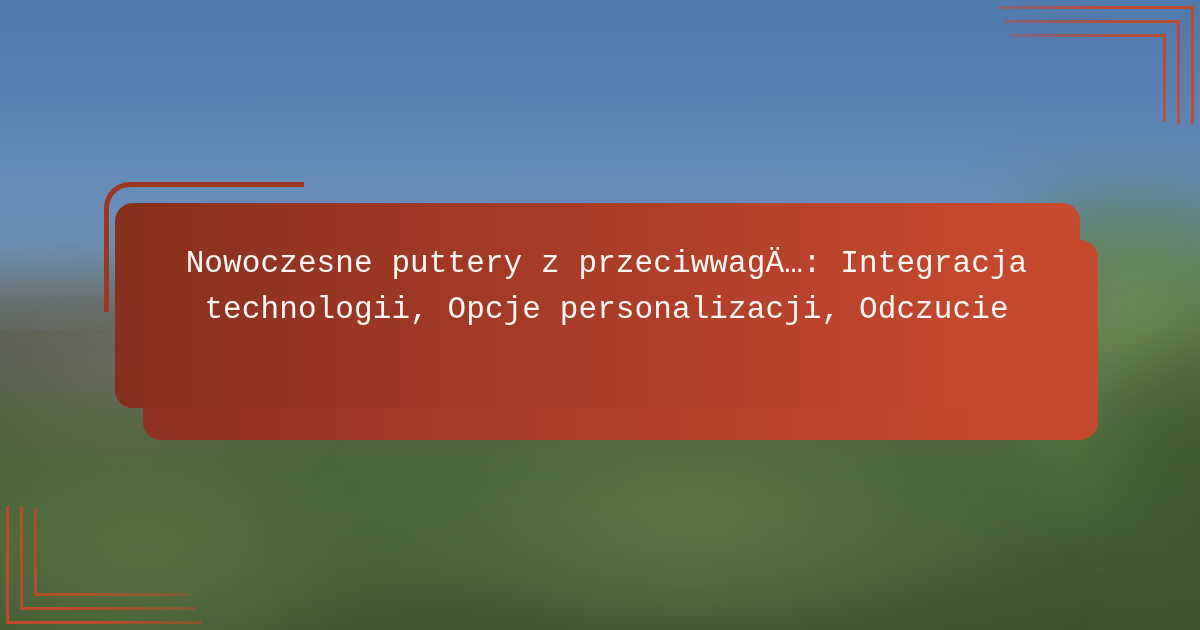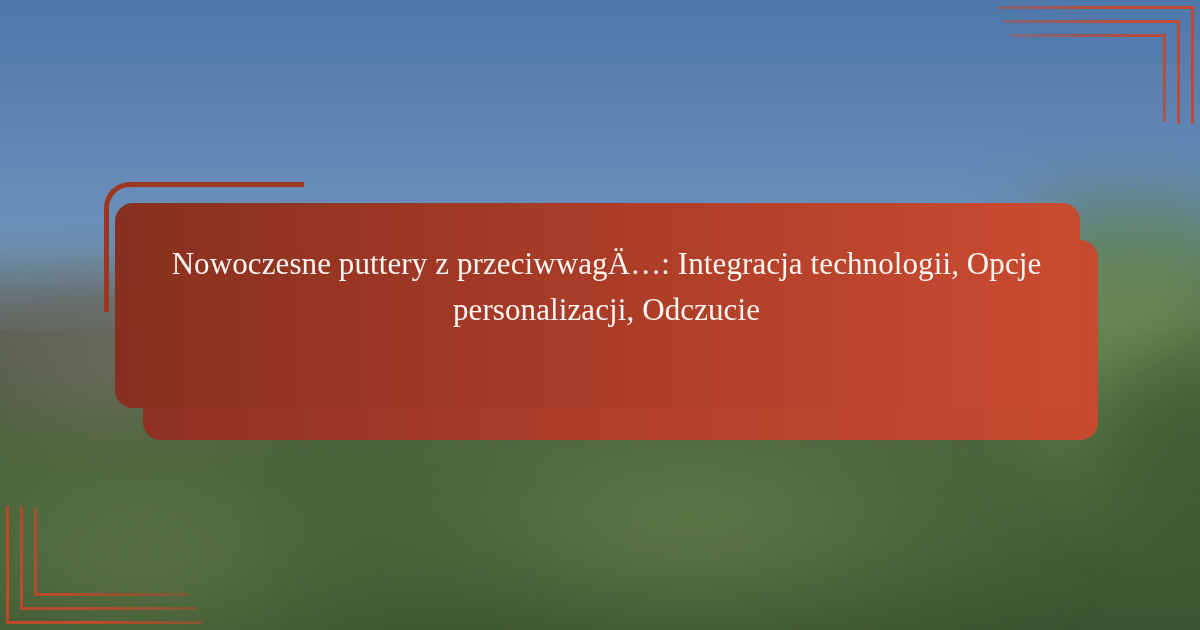--- a/index.html
+++ b/index.html
@@ -144,21 +144,21 @@
 
   
   .card-title {
     position:absolute;
     left:115px; top:203px;
     width:983px; height:167px;
     display:flex; align-items:center; justify-content:center;
     padding:0 52px;
     text-align:center;
     color:#fdf6f2;
-    font-family:Liberation Serif, serif;
+    font-family:Liberation Mono, monospace;
     font-size:31px;
     font-weight:400;
     line-height:1.47;
     letter-spacing:.1px;
     text-rendering:optimizeLegibility;
   }
 </style>
 </head>
 <body>
 

